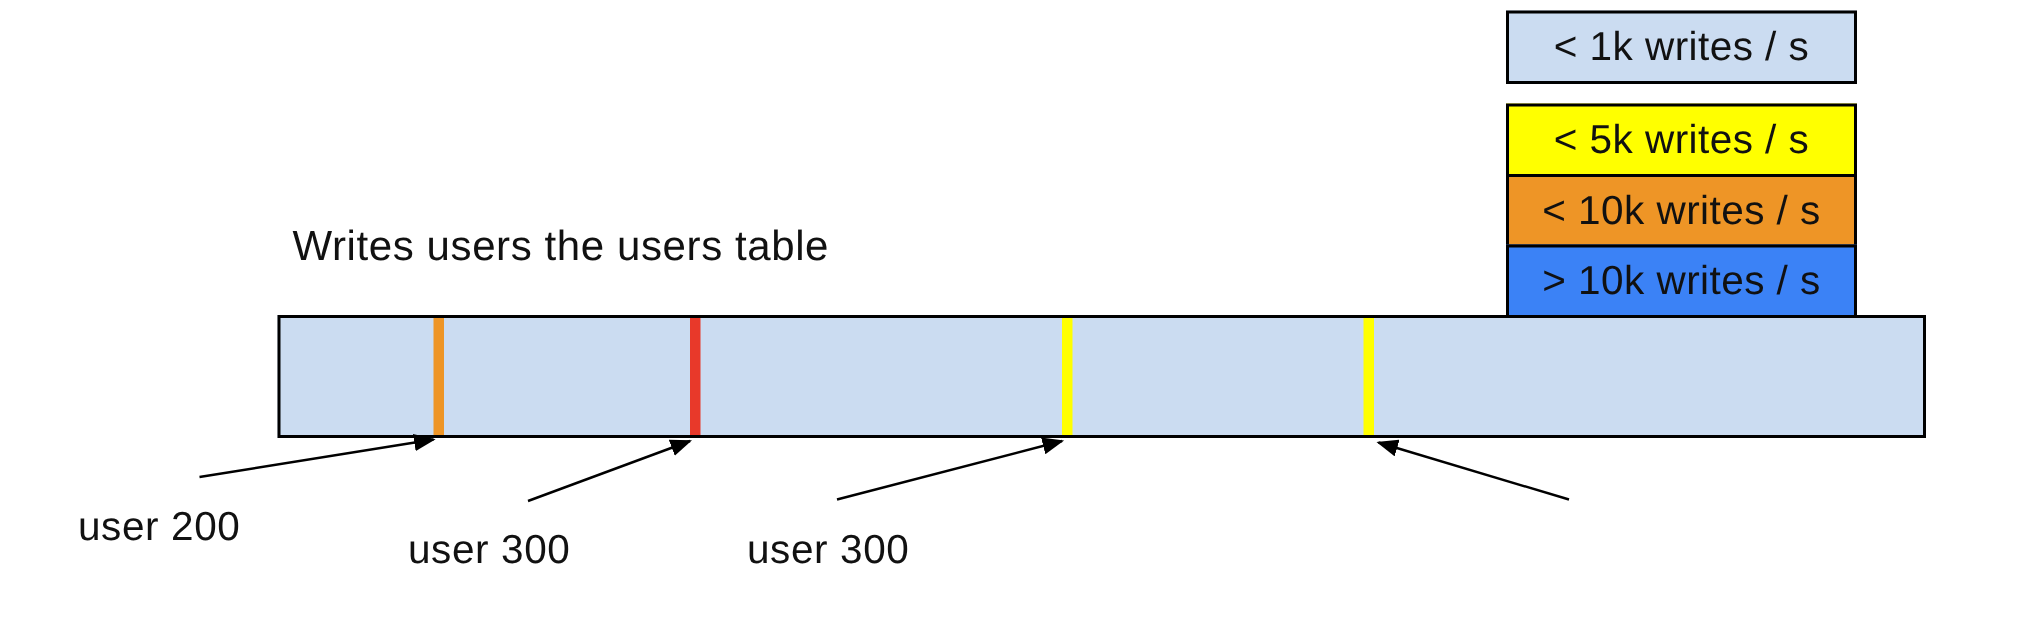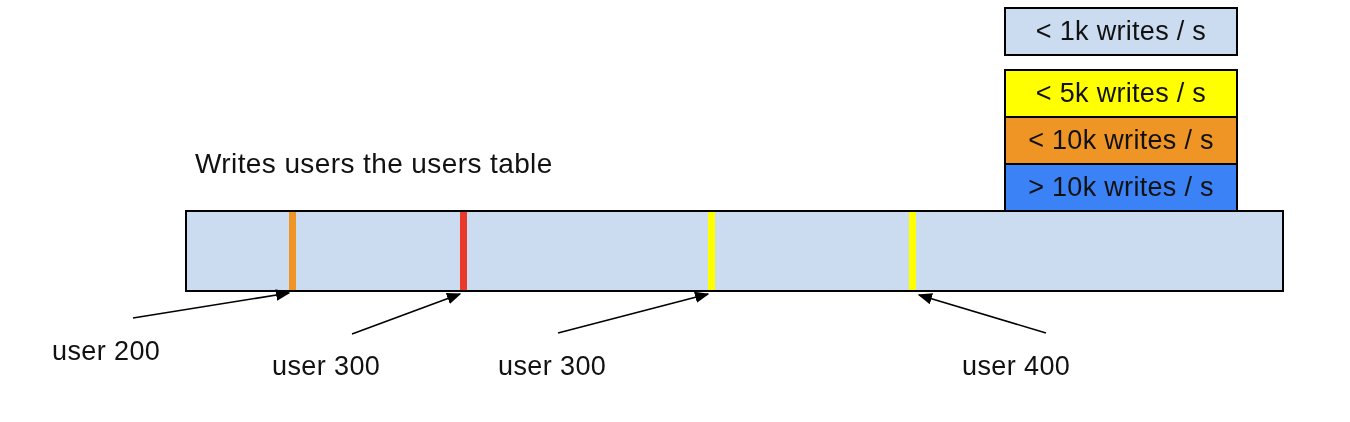--- a/index.html
+++ b/index.html
@@ -104,15 +104,14 @@
     </defs>
     <line x1="133" y1="318" x2="289" y2="293" stroke="#000000" stroke-width="1.6" marker-end="url(#ah)"></line>
     <line x1="352" y1="334" x2="460" y2="294" stroke="#000000" stroke-width="1.6" marker-end="url(#ah)"></line>
     <line x1="558" y1="333" x2="708" y2="294" stroke="#000000" stroke-width="1.6" marker-end="url(#ah)"></line>
     <line x1="1046" y1="333" x2="919" y2="295" stroke="#000000" stroke-width="1.6" marker-end="url(#ah)"></line>
   </svg>
 
   <div class="user-label" style="left:52px; top:336px">user 200</div>
   <div class="user-label" style="left:272px; top:351px">user 300</div>
   <div class="user-label" style="left:498px; top:351px">user 300</div>
-  <div class="user-label" style="left:962px; top:351px">user 400</div>
 
 </div>
 
 </body></html>

